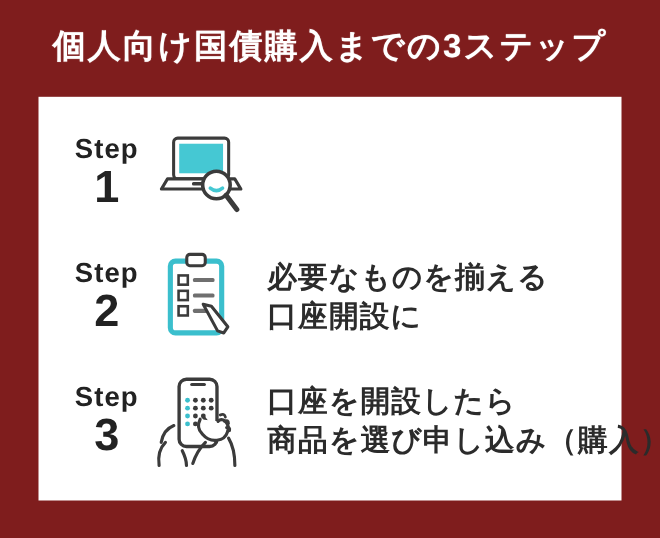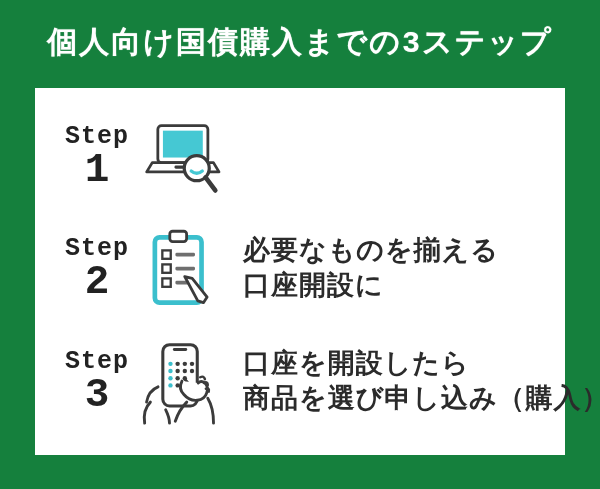--- a/index.html
+++ b/index.html
@@ -1,21 +1,21 @@
 <!DOCTYPE html>
 <html><head>
 <meta charset="utf-8">
 <style>
   html,body{margin:0;padding:0;}
   .canvas{
     position:relative;
     width:600px;height:489px;
-    background:#15803d;
+    background:#7f1d1d;
     overflow:hidden;
-    font-family:Liberation Mono, monospace;
+    font-family:Liberation Sans, sans-serif;
   }
   .title{
     position:absolute;
     top:22px;left:0;width:100%;
     text-align:center;
     font-size:30px;
     font-weight:800;
     letter-spacing:2px;
     color:#ffffff;
     text-shadow:0 0 1px rgba(255,255,255,.6);

